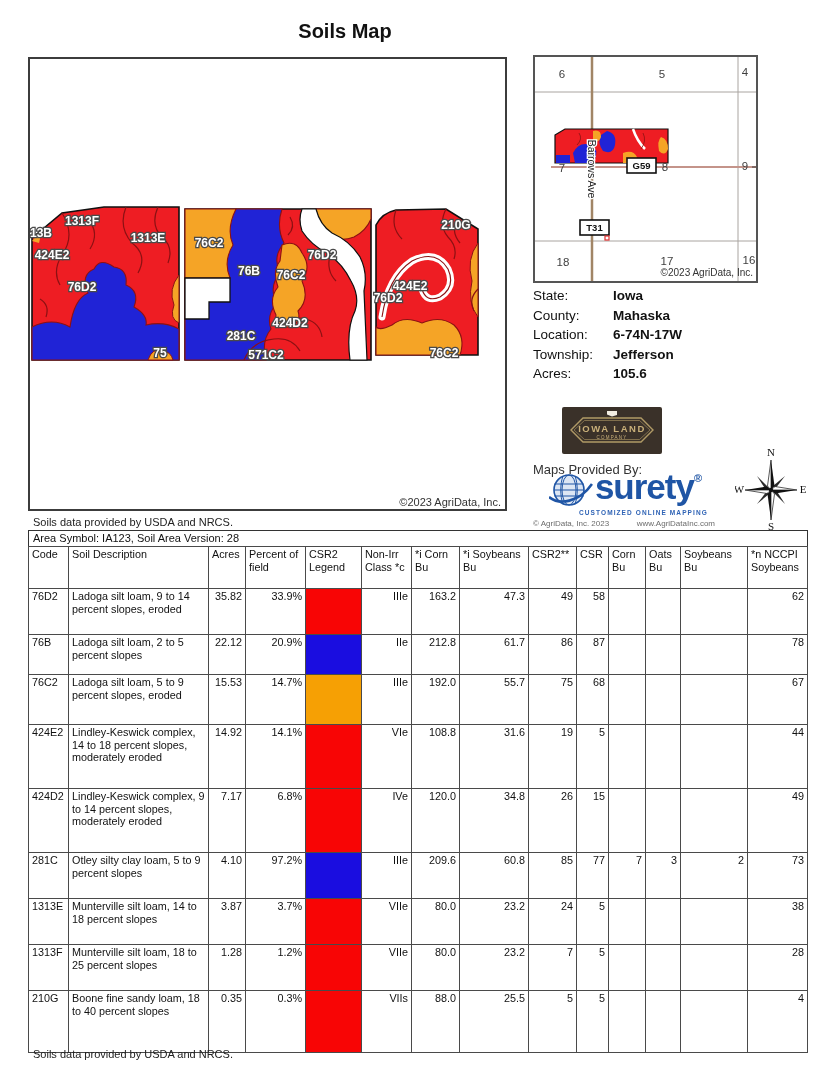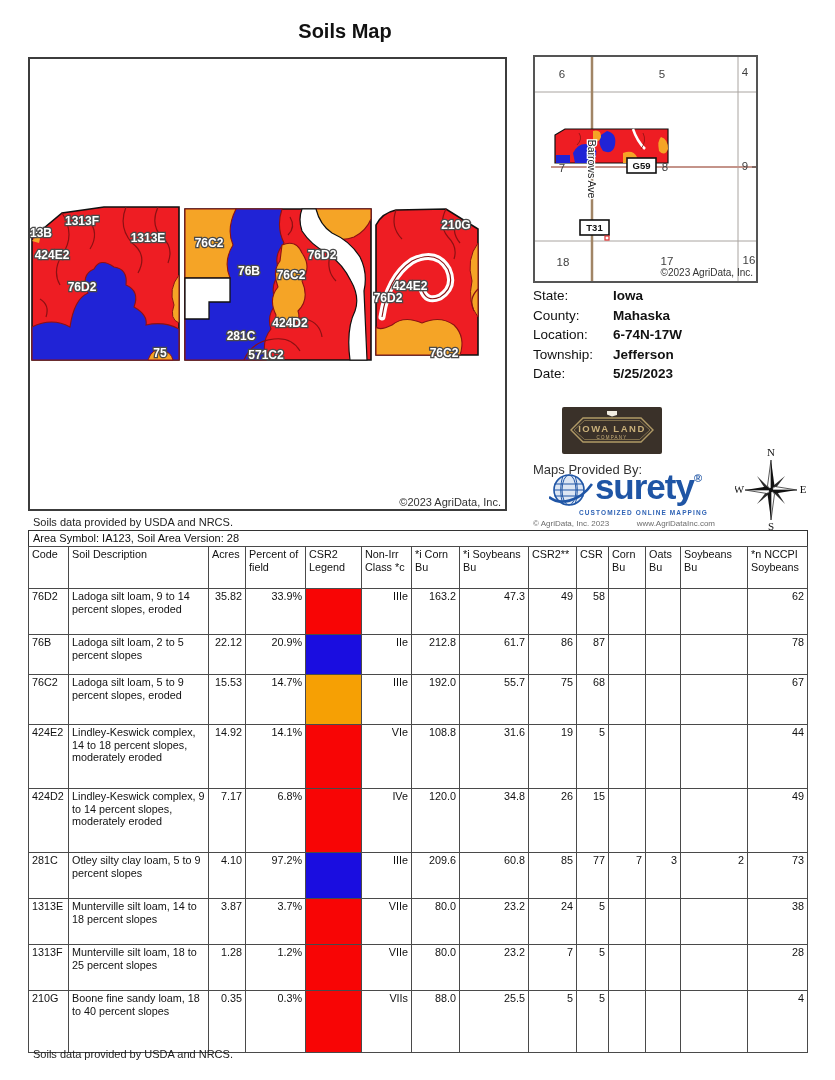--- a/index.html
+++ b/index.html
@@ -201,22 +201,22 @@
       </div>
     <div class="info-row">
         <span class="info-label">Location:</span>
         <span class="info-value">6-74N-17W</span>
       </div>
     <div class="info-row">
         <span class="info-label">Township:</span>
         <span class="info-value">Jefferson</span>
       </div>
     <div class="info-row">
-        <span class="info-label">Date:</span>
-        <span class="info-value">5/25/2023</span>
+        <span class="info-label">Acres:</span>
+        <span class="info-value">105.6</span>
       </div>
   </div>
 
   <div class="abs iowa-logo">
     <svg width="100" height="47" viewBox="0 0 100 47">
       <rect x="0" y="0" width="100" height="47" rx="2" fill="#3A3129"></rect>
       <polygon points="9,23 21,11 79,11 91,23 79,35 21,35" fill="none" stroke="#B09A66" stroke-width="1.4"></polygon>
       <polygon points="12,23 22.5,13.5 77.5,13.5 88,23 77.5,32.5 22.5,32.5" fill="none" stroke="#B09A66" stroke-width="0.6"></polygon>
       <path d="M45 4 L55 4 L55 8 L50 9.5 L45 7.5 Z" fill="#F2EDE2"></path>
       <text class="iowa-text" x="50" y="25">IOWA LAND</text>

